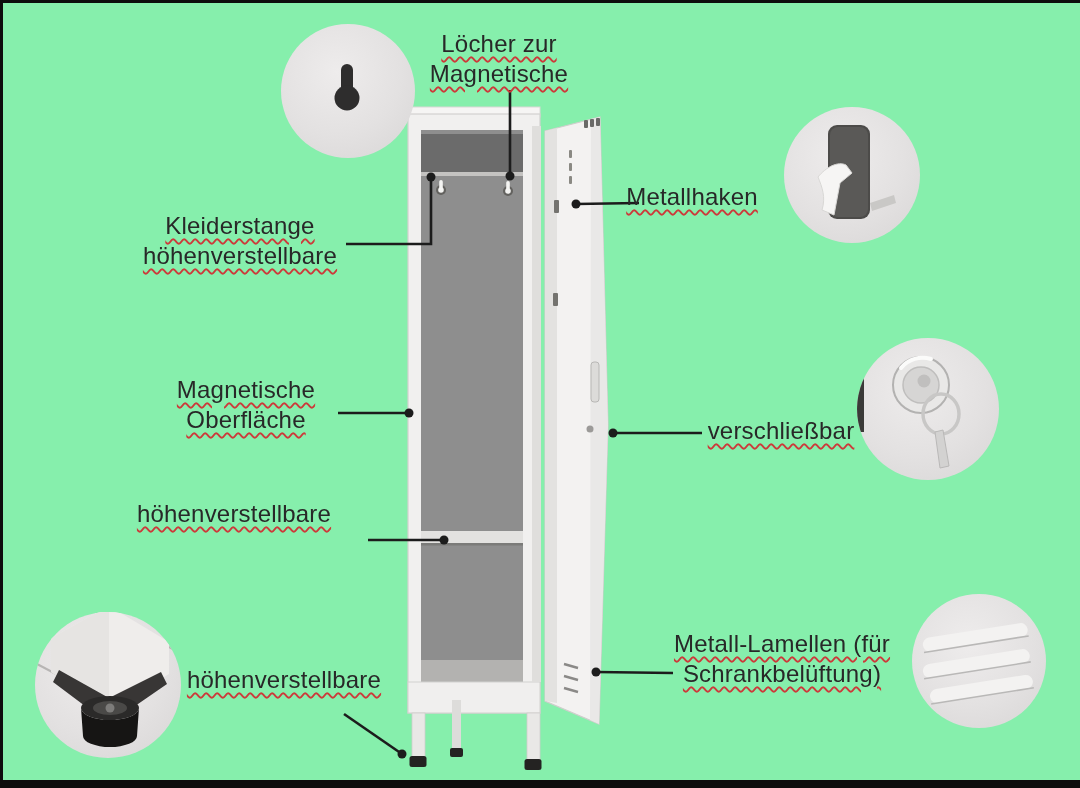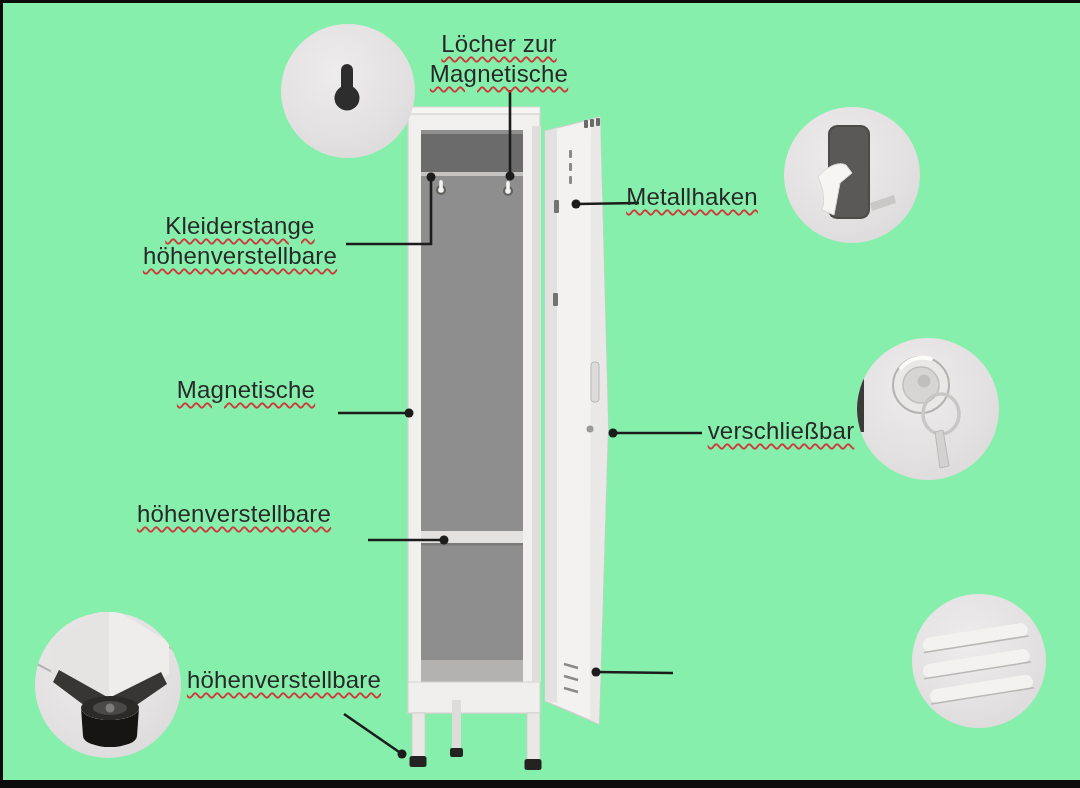--- a/index.html
+++ b/index.html
@@ -216,25 +216,30 @@
   </div>
   <div class="callout" id="c-kleiderstange">
     <span>Kleiderstange</span>
     <span>höhenverstellbare</span>
   </div>
   <div class="callout" id="c-metallhaken">
     <span>Metallhaken</span>
   </div>
   <div class="callout" id="c-magnetische">
     <span>Magnetische</span>
+    <span>Oberfläche</span>
   </div>
   <div class="callout" id="c-einlegeboeden">
     <span>höhenverstellbare</span>
   </div>
   <div class="callout" id="c-verschliessbar">
     <span>verschließbar</span>
   </div>
+  <div class="callout" id="c-lamellen">
+    <span>Metall-Lamellen (für</span>
+    <span>Schrankbelüftung)</span>
+  </div>
   <div class="callout" id="c-fuesse">
     <span>höhenverstellbare</span>
   </div>
 
   <div class="frame"></div>
 </div>
 
 </body></html>

